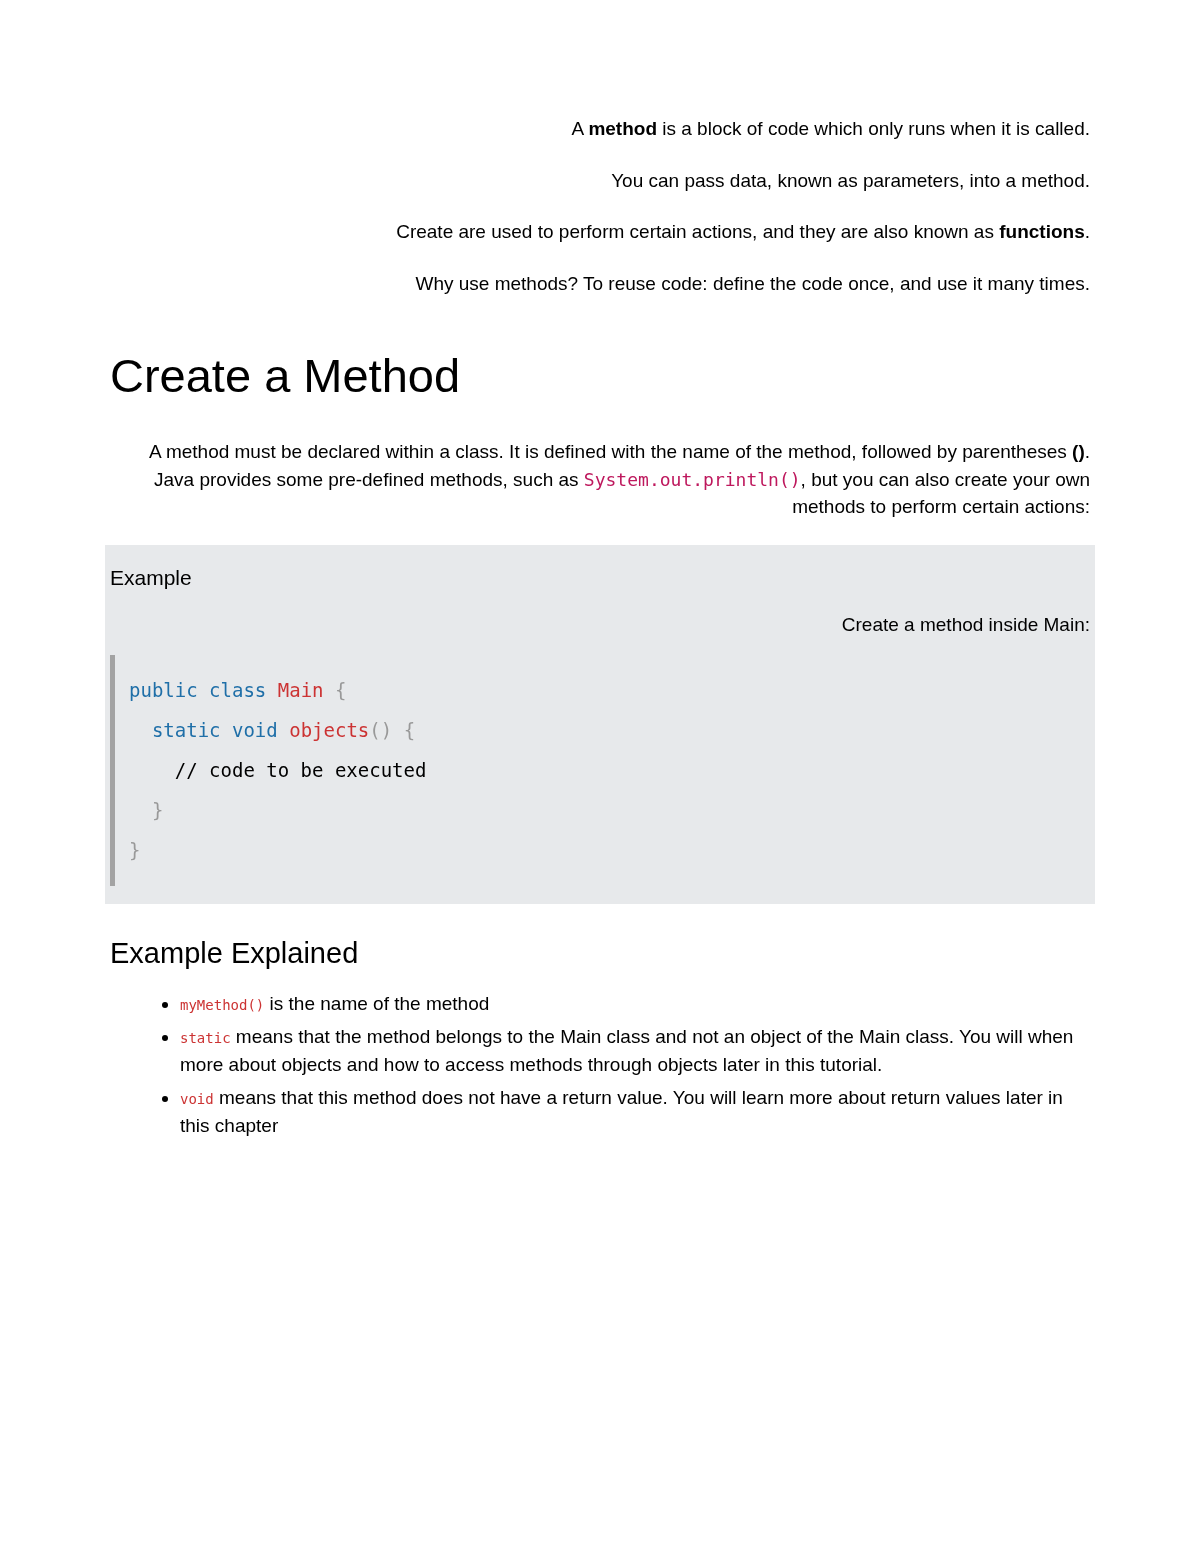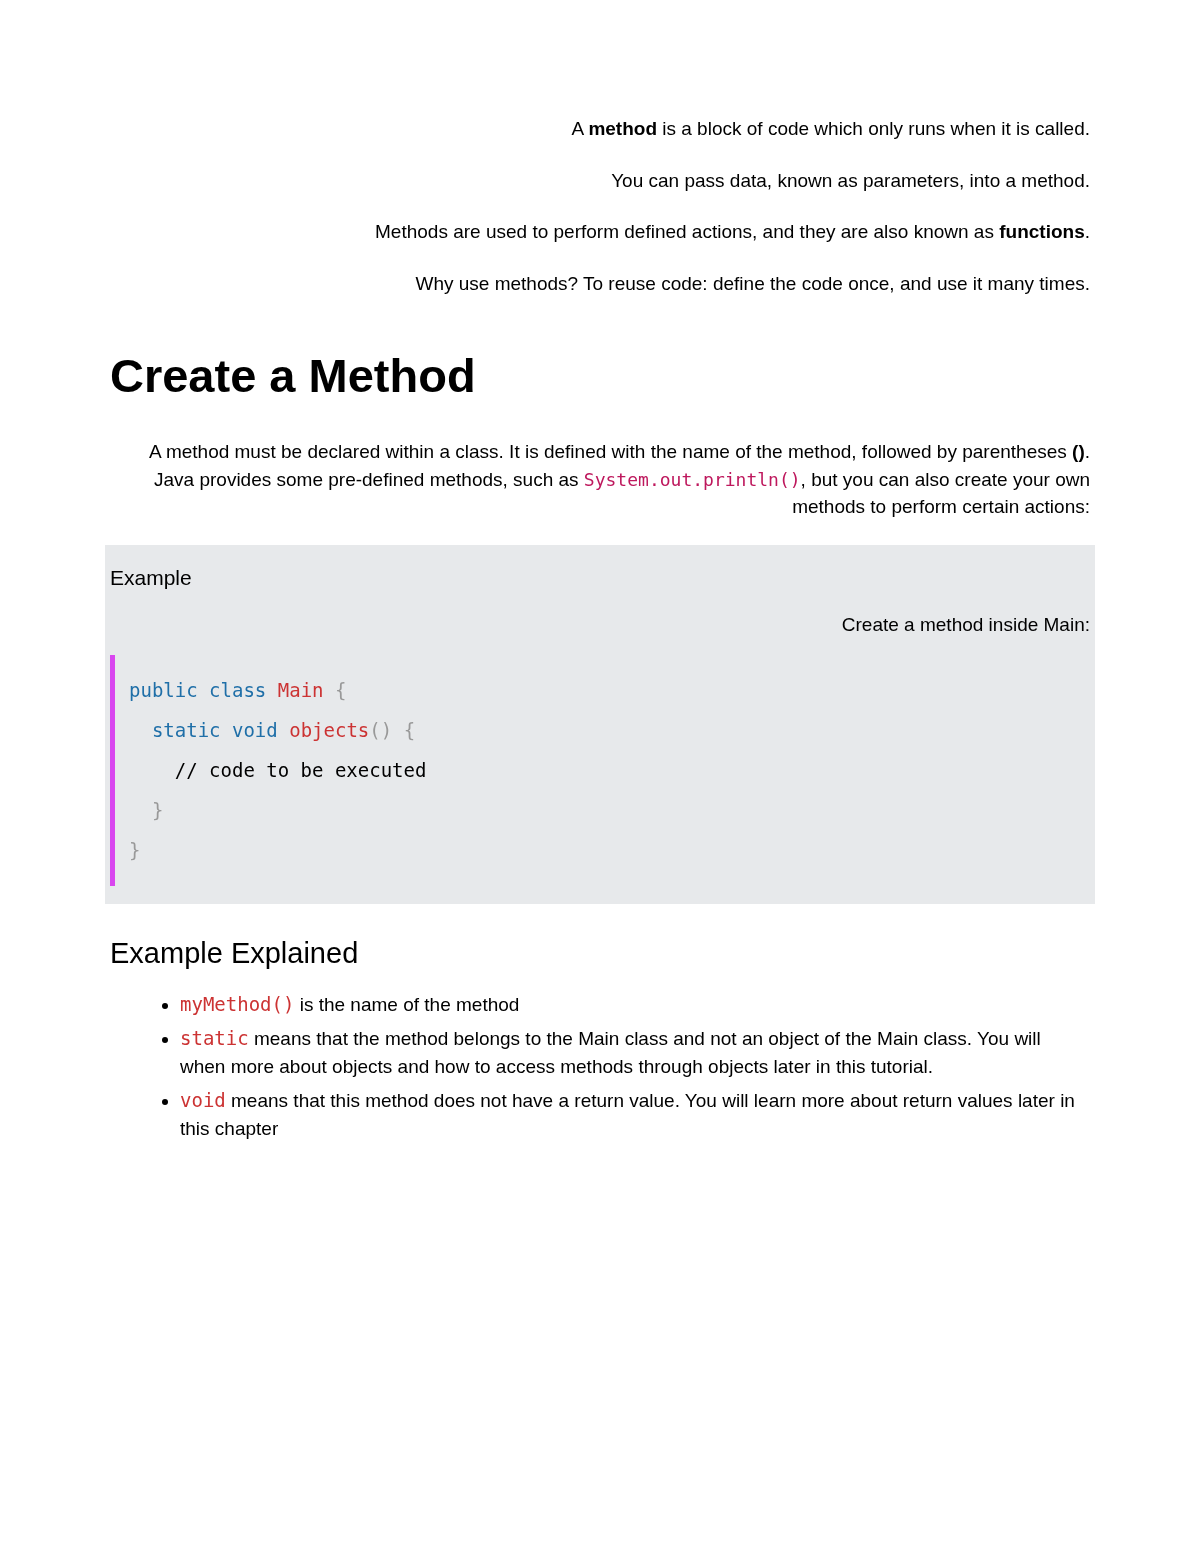--- a/index.html
+++ b/index.html
@@ -15,21 +15,21 @@
       background: #fff;
       width: 1200px;
       padding: 115px 110px 80px 110px;
     }
     p {
       margin: 0 0 24px 0;
       text-align: right;
     }
     h1 {
       font-size: 47px;
-      font-weight: 700;
+      font-weight: 400;
       margin: 45px 0 28px 0;
     }
     h2.example-heading {
       font-size: 21px;
       font-weight: 400;
       margin: 0 0 18px 0;
     }
     h2.explained-heading {
       font-size: 29px;
       font-weight: 400;
@@ -46,21 +46,21 @@
       margin: 0 -5px 28px -5px;
     }
     .example-box h2 {
       margin-top: 0;
       padding: 0;
     }
     .example-intro {
       margin: 16px 0 16px 0;
     }
     .code-block {
-      border-left: 5px solid #d946ef;
+      border-left: 5px solid #a3a3a3;
       padding: 16px 0 16px 14px;
       font-family: "Consolas", "Menlo", monospace;
       font-size: 19px;
       line-height: 2.1;
       color: #555;
     }
     .code-block .kw { color: #1f6fa8; }
     .code-block .fn { color: #cc3333; }
     .code-block .punc { color: #999; }
     .code-block .comment { color: #000000; }
@@ -68,34 +68,34 @@
       padding-left: 70px;
       margin: 0;
     }
     ul li {
       margin-bottom: 4px;
       line-height: 1.5;
     }
     .code-li {
       font-family: "Consolas", "Menlo", monospace;
       color: #cc3333;
-      font-size: 19px;
+      font-size: 14px;
     }
   </style>
 </head>
 <body>
 
 <p>
   <span>A </span><strong>method</strong><span> is a block of code which only runs when it is called.</span>
 </p>
 
 <p>You can pass data, known as parameters, into a method.</p>
 
 <p>
-  <span>Methods are used to perform defined actions, and they are also known as </span><strong>functions</strong><span>.</span>
+  <span>Create are used to perform certain actions, and they are also known as </span><strong>functions</strong><span>.</span>
 </p>
 
 <p>Why use methods? To reuse code: define the code once, and use it many times.</p>
 
 <h1>Create a Method</h1>
 
 <p>
   <span>A method must be declared within a class. It is defined with the name of the method, followed by parentheses </span><strong>()</strong><span>. Java provides some pre-defined methods, such as </span><span class="inline-code">System.out.println()</span><span>, but you can also create your own methods to perform certain actions:</span>
 </p>
 

